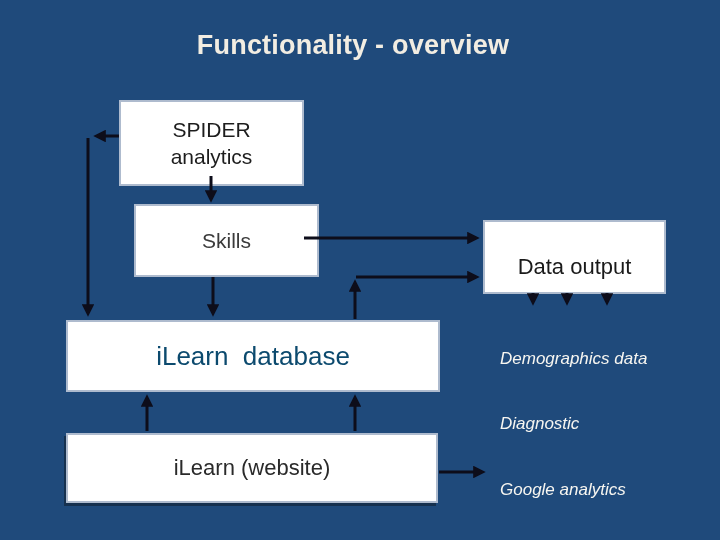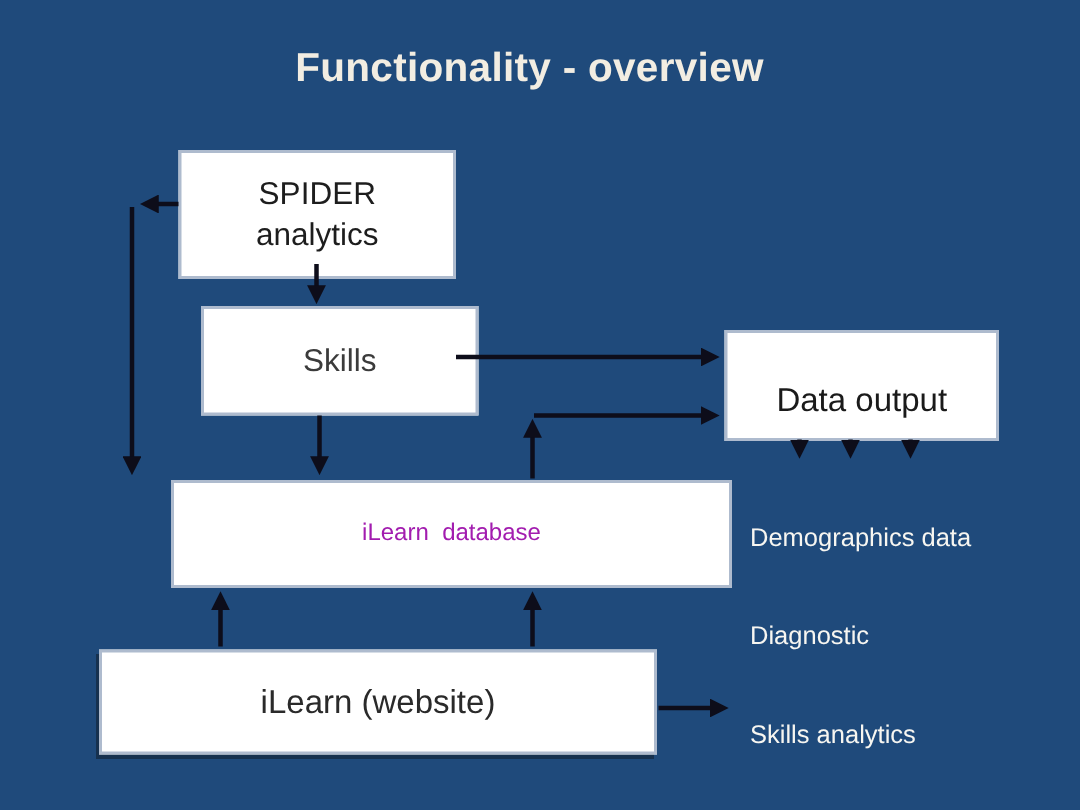--- a/index.html
+++ b/index.html
@@ -31,40 +31,40 @@
     justify-content:center;
     text-align:center;
     color:#242424;
     white-space:pre;
     z-index:1;
   }
   .box .ln{display:block;}
   #box-spider{left:119px;top:100px;width:185px;height:86px;font-size:21px;line-height:27px;color:#1d1d1d;}
   #box-skills{left:134px;top:204px;width:185px;height:73px;font-size:21px;line-height:27px;color:#3b3b3b;}
   #box-dataout{left:483px;top:220px;width:183px;height:74px;font-size:22px;color:#1a1a1a;padding-top:20px;}
-  #box-idb{left:66px;top:320px;width:374px;height:72px;font-size:16px;color:#a21caf;margin-left:48px;}
+  #box-idb{left:66px;top:320px;width:374px;height:72px;font-size:26px;color:#0c4a6e;}
   #box-iweb{left:66px;top:433px;width:372px;height:70px;font-size:22px;color:#2a2a2a;
             box-shadow:-2px 3px 0 #16314F;}
   .arrows{
     position:absolute;left:0;top:0;width:720px;height:540px;
     z-index:2;pointer-events:none;
   }
   .arrows line{stroke:var(--arrow,#0D0D1A);stroke-width:3;}
   .arrows .head{fill:var(--arrow,#0D0D1A);}
   .note{
     position:absolute;
     left:500px;
     color:var(--list_text,#F7F6F1);
     font-size:17px;
     line-height:21.5px;
     white-space:pre;
   }
   #note-dataout{top:305px;}
   #note-website{top:436px;}
-  .note .ln{display:block;}
+  .note .ln{display:block;font-style:italic;}
 </style>
 </head>
 <body>
 
 <div class="stage">
 
   <div class="slide-title">Functionality - overview</div>
 
   <div class="box" id="box-spider">
     <span class="ln">SPIDER</span>
@@ -109,17 +109,17 @@
   </svg>
 
   <div class="note" id="note-dataout">
     <span class="ln">Demographics data</span>
     <span class="ln">Diagnostic</span>
     
     
   </div>
 
   <div class="note" id="note-website">
-    <span class="ln">Skills analytics</span>
+    <span class="ln">Google analytics</span>
     
   </div>
 
 </div>
 
 </body></html>

